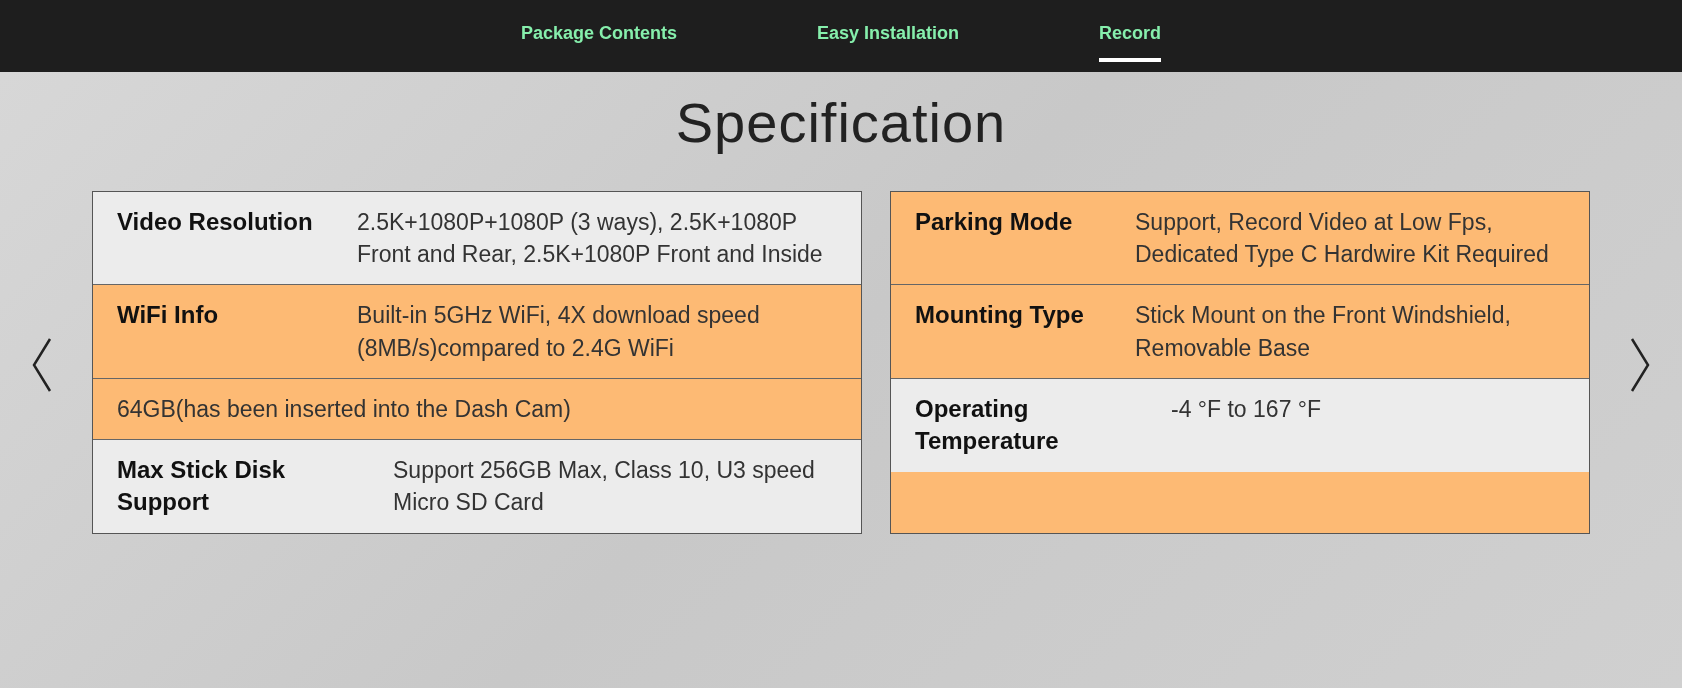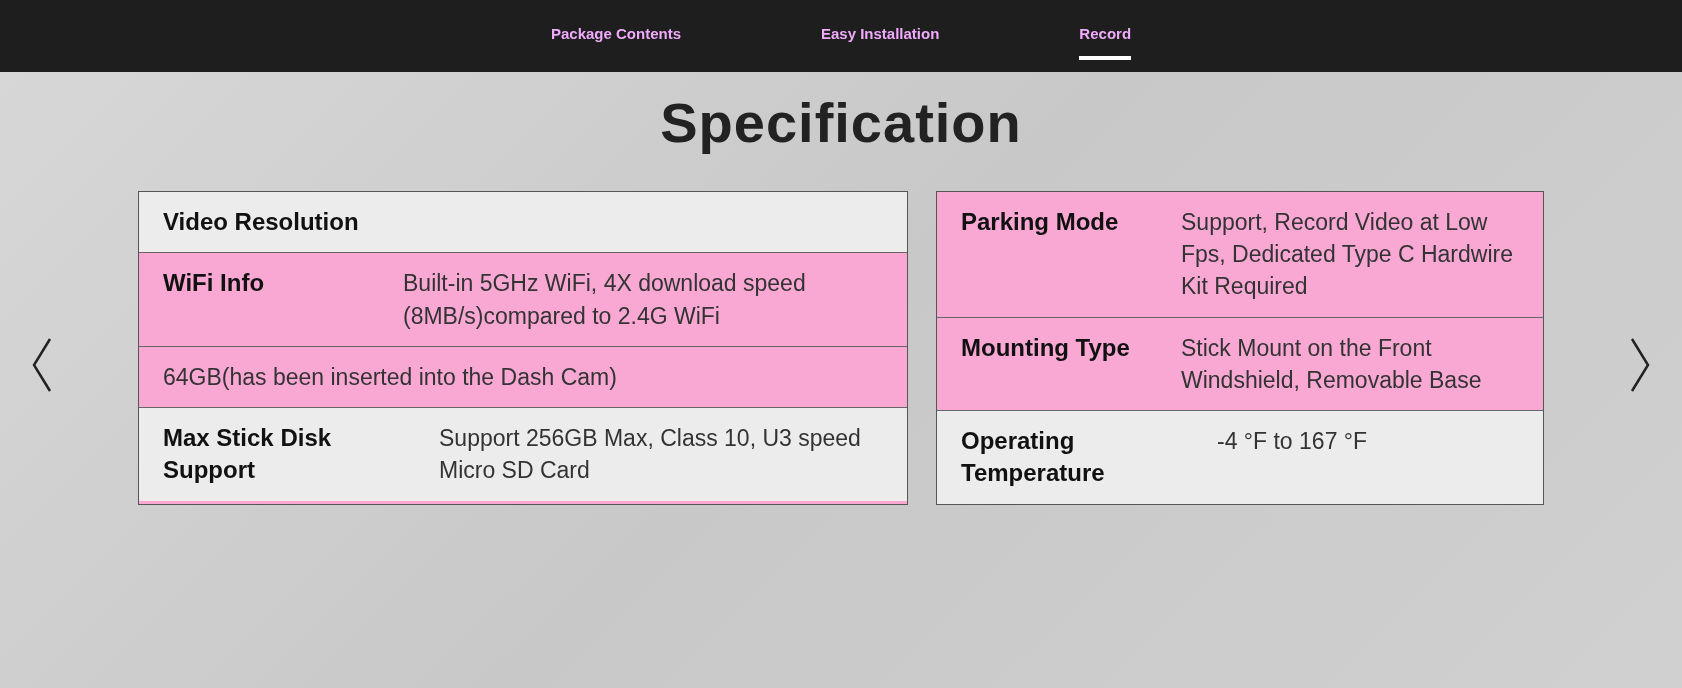--- a/index.html
+++ b/index.html
@@ -13,58 +13,58 @@
   }
   .navbar {
     background: #1e1e1e;
     height: 72px;
     display: flex;
     align-items: center;
     justify-content: center;
     gap: 140px;
   }
   .nav-item {
-    color: #f0abfc;
+    color: #86efac;
     font-weight: bold;
-    font-size: 15px;
+    font-size: 18px;
     cursor: pointer;
     padding-bottom: 6px;
     position: relative;
   }
   .nav-item.active::after {
     content: "";
     position: absolute;
     left: 0;
     right: 0;
     bottom: -12px;
     height: 4px;
     background: #fff;
   }
   .page-title {
     text-align: center;
     font-size: 56px;
-    font-weight: 700;
+    font-weight: 400;
     color: #222;
     margin-top: 18px;
     letter-spacing: 1px;
   }
   .columns {
     display: flex;
     justify-content: center;
     gap: 28px;
     margin-top: 36px;
     padding: 0 40px;
   }
   .spec-table {
     border: 1px solid #555;
-    background: #f9a8d4;
+    background: #fdba74;
     width: 770px;
   }
   .spec-table.right {
-    width: 608px;
+    width: 700px;
   }
   .spec-row {
     display: flex;
     border-bottom: 1px solid #666;
     padding: 14px 20px 14px 24px;
   }
   .spec-row:last-child { border-bottom: none; gap: 36px; }
   .spec-row.shaded { background: #ececec; }
   .spec-label {
     font-weight: bold;
@@ -102,20 +102,21 @@
   <div class="nav-item">Easy Installation</div>
   <div class="nav-item active">Record</div>
 </div>
 
 <h1 class="page-title">Specification</h1>
 
 <div class="columns">
   <div class="spec-table">
     <div class="spec-row shaded">
       <div class="spec-label">Video Resolution</div>
+      <div class="spec-value">2.5K+1080P+1080P (3 ways), 2.5K+1080P Front and Rear, 2.5K+1080P Front and Inside</div>
     </div>
     <div class="spec-row">
       <div class="spec-label">WiFi Info</div>
       <div class="spec-value">Built-in 5GHz WiFi, 4X download speed (8MB/s)compared to 2.4G WiFi</div>
     </div>
     <div class="spec-row">
       <div class="spec-value">64GB(has been inserted into the Dash Cam)</div>
     </div>
     <div class="spec-row shaded">
       <div class="spec-label">Max Stick Disk Support</div>

